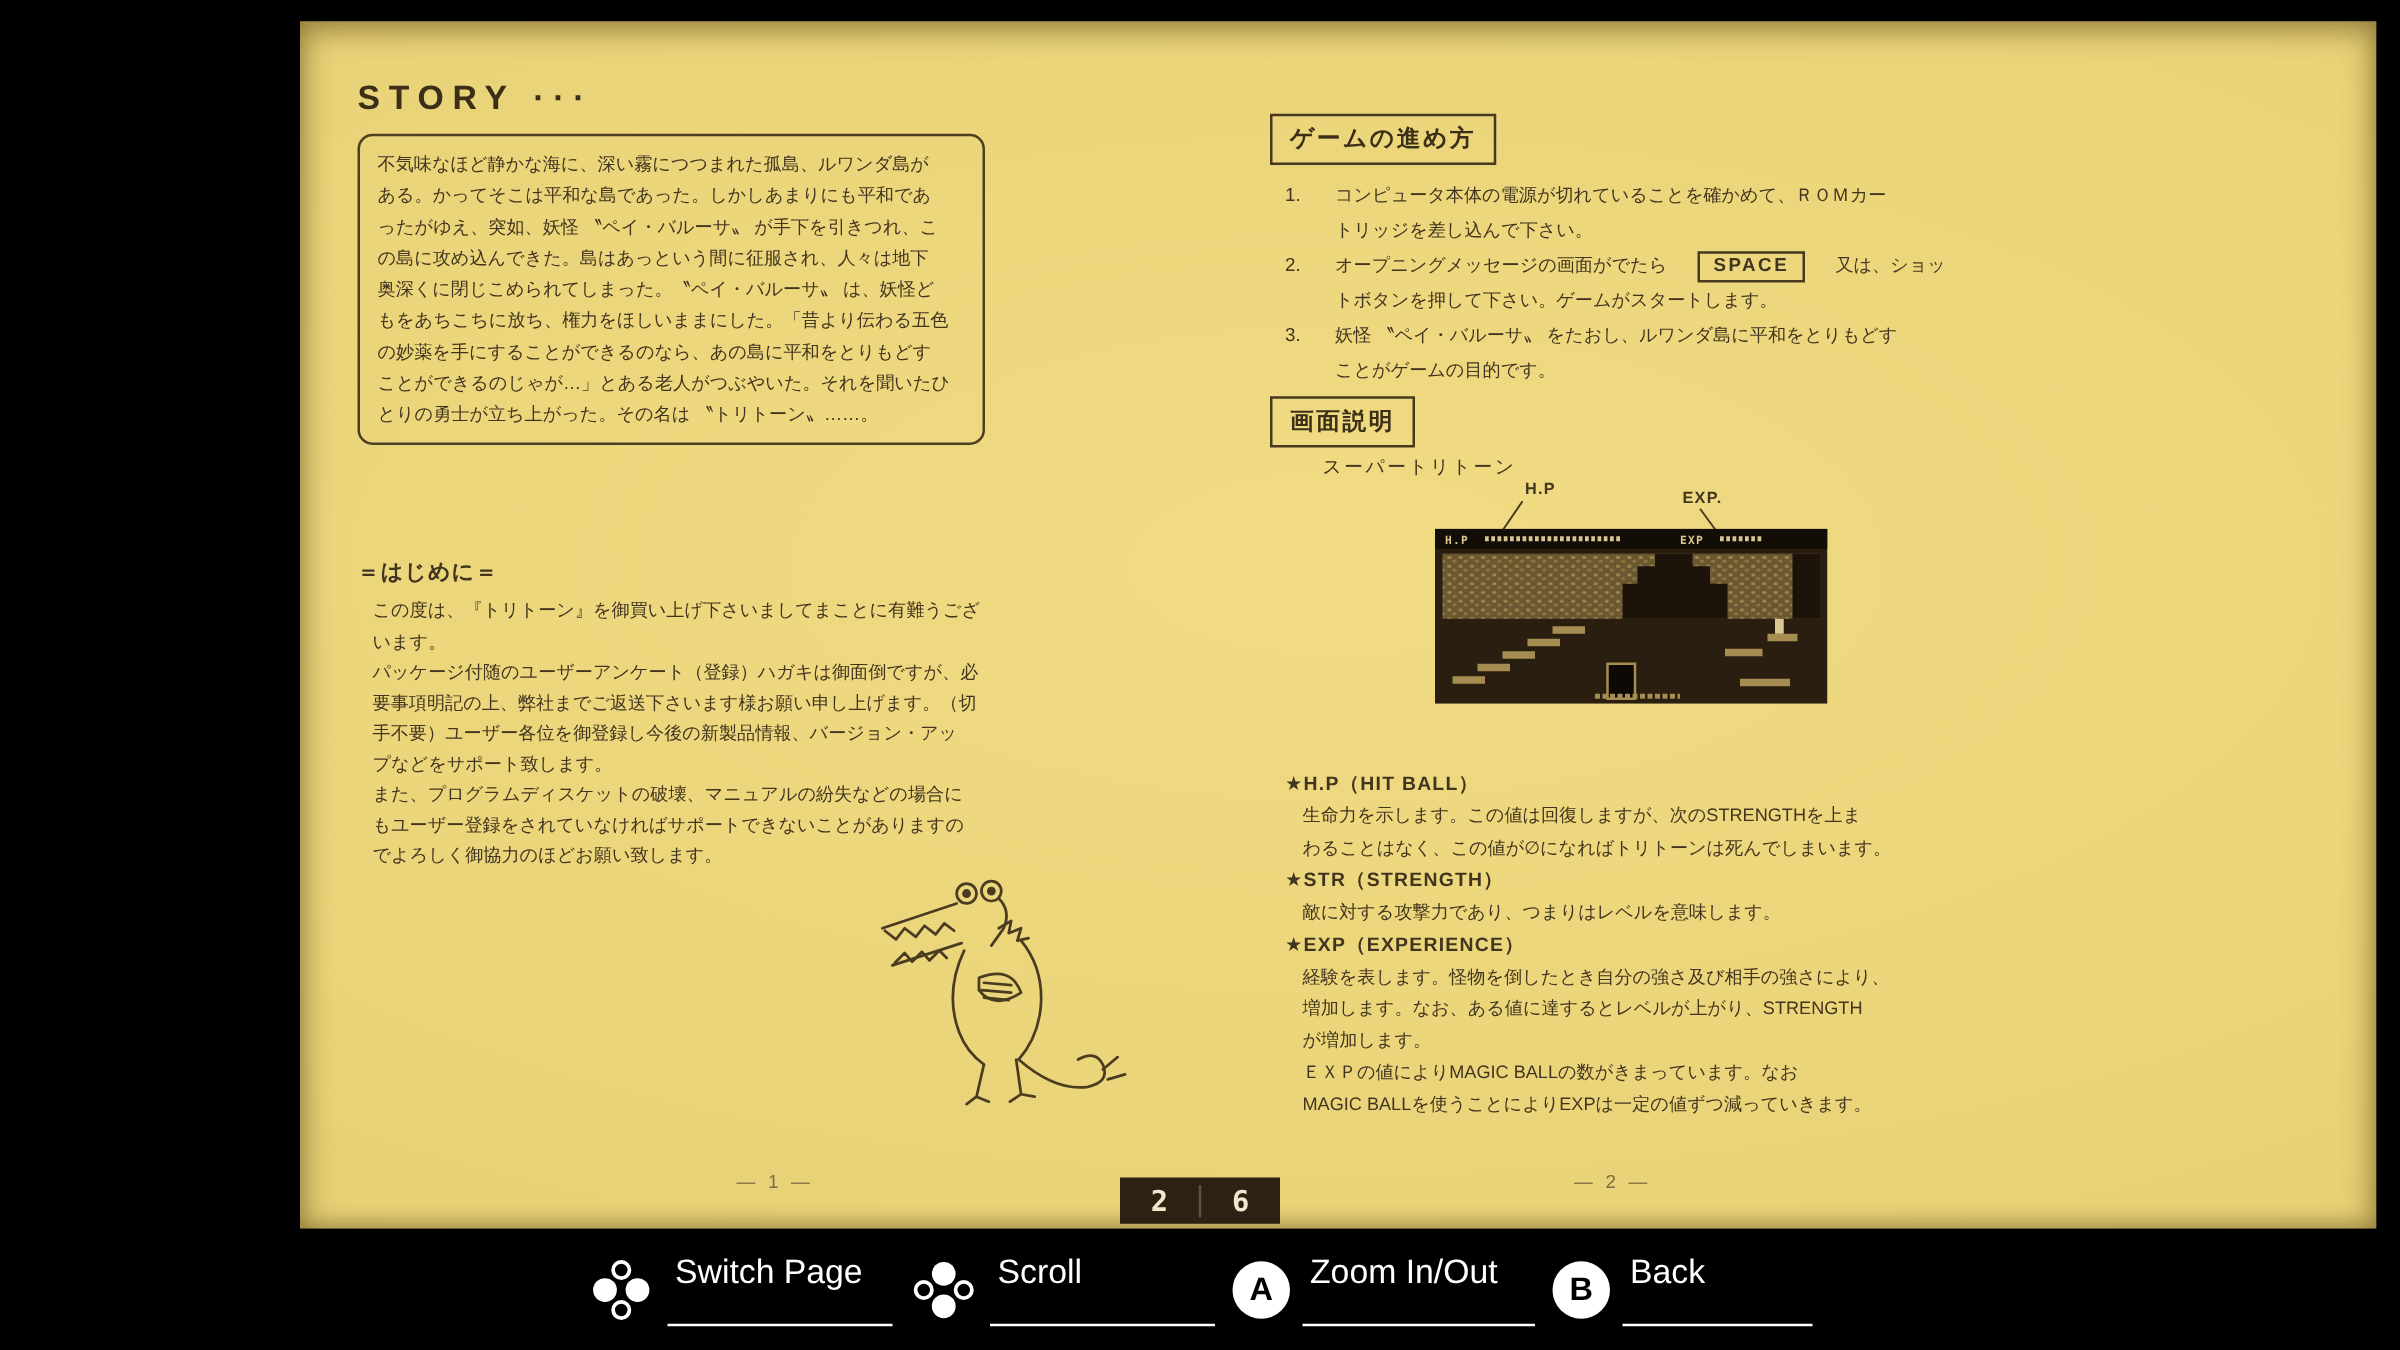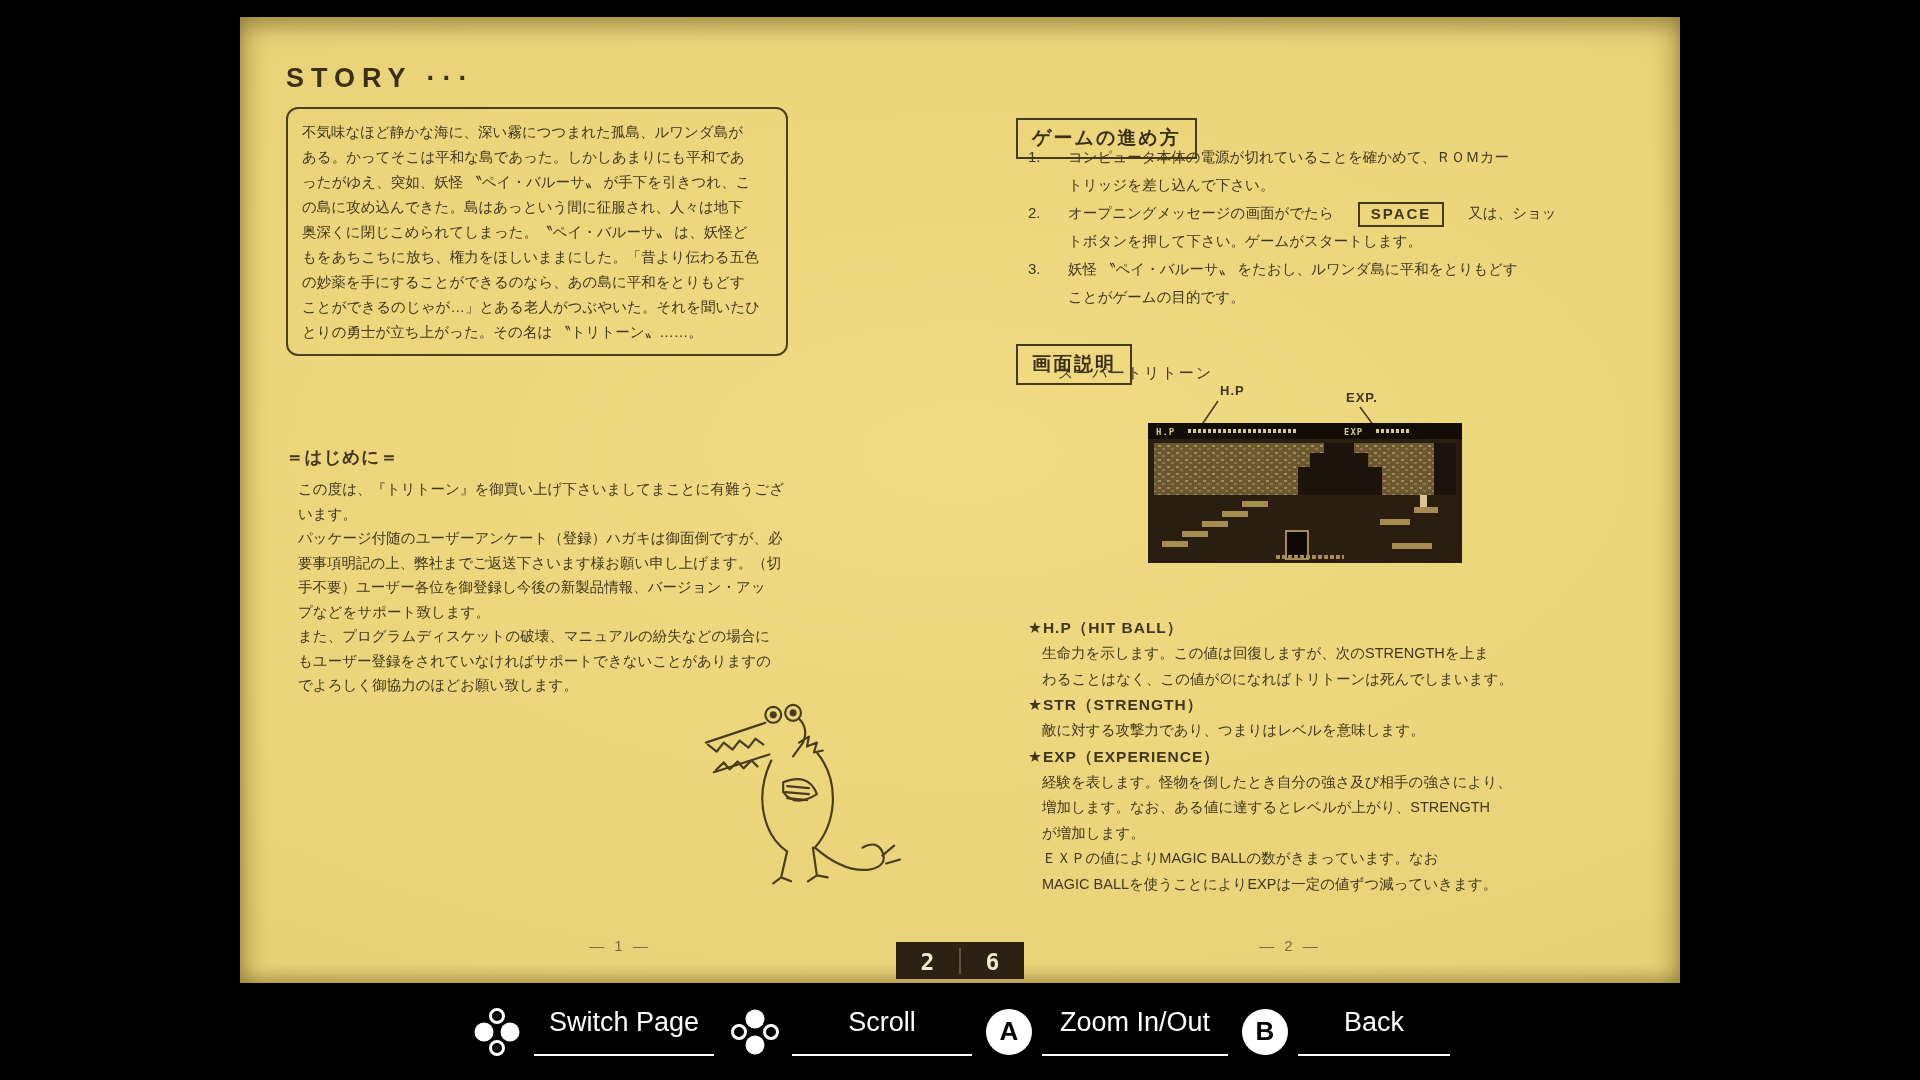--- a/index.html
+++ b/index.html
@@ -1,39 +1,39 @@
 <!DOCTYPE html>
 <html><head>
 <meta charset="utf-8">
 <style>
   html,body{margin:0;padding:0;background:#000;}
   body{width:1920px;height:1080px;overflow:hidden;font-family:"Liberation Sans","DejaVu Sans",sans-serif;}
   .viewer{position:relative;width:1920px;height:1080px;background:#000;}
 
   
-  .spread{position:absolute;left:240px;top:17px;width:1440px;height:966px;
+  .spread{position:absolute;left:240px;top:17px;width:1661px;height:966px;
     background:radial-gradient(120% 90% at 50% 45%, #f1db83 0%, #ead479 55%, #dfc96e 100%);
     box-shadow:inset 0 12px 20px rgba(70,52,10,.28), inset 0 -6px 14px rgba(70,52,10,.2),
                inset 12px 0 20px rgba(70,52,10,.14), inset -12px 0 20px rgba(70,52,10,.14);}
   .ink{color:#41351f;}
 
   
   .story-title{position:absolute;left:46px;top:46px;font-size:27px;font-weight:700;
     letter-spacing:7px;color:#3b3017;}
   .story-box{position:absolute;left:46px;top:90px;width:458px;border:2px solid #4c3f23;
     border-radius:12px;padding:11px 26px 9px 14px;}
   .story-line{font-size:14.5px;line-height:25px;white-space:nowrap;}
   .intro-heading{position:absolute;left:46px;top:428px;font-size:17.5px;font-weight:700;letter-spacing:1px;}
   .intro-block{position:absolute;left:58px;top:460px;}
   .intro-line{font-size:14.5px;line-height:24.5px;white-space:nowrap;}
   .dragon{position:absolute;left:448px;top:682px;width:228px;height:218px;}
 
   
   .box-heading{position:absolute;border:2.5px solid #46391e;padding:5px 14px 6px;
-    font-size:19px;font-weight:700;color:#3b3017;letter-spacing:2px;margin-top:27px;}
+    font-size:19px;font-weight:700;color:#3b3017;letter-spacing:2px;}
   .h-howto{left:776px;top:74px;}
   .h-screen{left:776px;top:300px;}
   .steps{position:absolute;left:788px;top:126px;width:575px;}
   .step{display:flex;}
   .step-num{width:40px;font-size:15px;line-height:28px;}
   .step-body{flex:1;}
   .step-line{font-size:14.5px;line-height:28px;white-space:nowrap;}
   .keycap{display:inline-block;border:2px solid #46391e;padding:0 11px 1px;margin:0 24px;
     font-weight:700;font-size:15px;letter-spacing:2px;line-height:20px;vertical-align:middle;}
   .screen-caption{position:absolute;left:818px;top:347px;font-size:15px;letter-spacing:2px;}
@@ -59,22 +59,22 @@
   .page-indicator{position:absolute;left:656px;top:925px;width:128px;height:37px;
     background:#2c2113;display:flex;align-items:center;}
   .pi-cell{flex:1;text-align:center;font-family:"DejaVu Sans Mono",monospace;font-weight:700;
     font-size:23px;color:#f1e9cd;padding-top:2px;}
   .pi-div{width:2px;height:26px;background:#8a7a5c;opacity:.55;}
 
   
   .bottom-bar{position:absolute;left:0;top:983px;width:1920px;height:97px;background:#000;
     display:flex;align-items:center;justify-content:center;gap:14px;}
   .hint{display:flex;align-items:center;gap:10px;}
-  .hint-label{color:#fff;font-size:27px;border-bottom:2px solid #fff;padding:0 6px 16px;
-    text-align:center;white-space:nowrap;}
+  .hint-label{color:#fff;font-size:27px;border-bottom:2px solid #fff;padding:0 6px 26px;
+    text-align:left;white-space:nowrap;}
   .w1{min-width:168px;}.w2{min-width:168px;}.w3{min-width:174px;}.w4{min-width:140px;}
   .btn-circle{width:46px;height:46px;border-radius:50%;background:#fff;color:#000;
     display:flex;align-items:center;justify-content:center;font-weight:700;font-size:26px;}
   .dpad{width:54px;height:54px;display:block;}
 </style>
 </head>
 <body>
 
 <div class="viewer">
 

